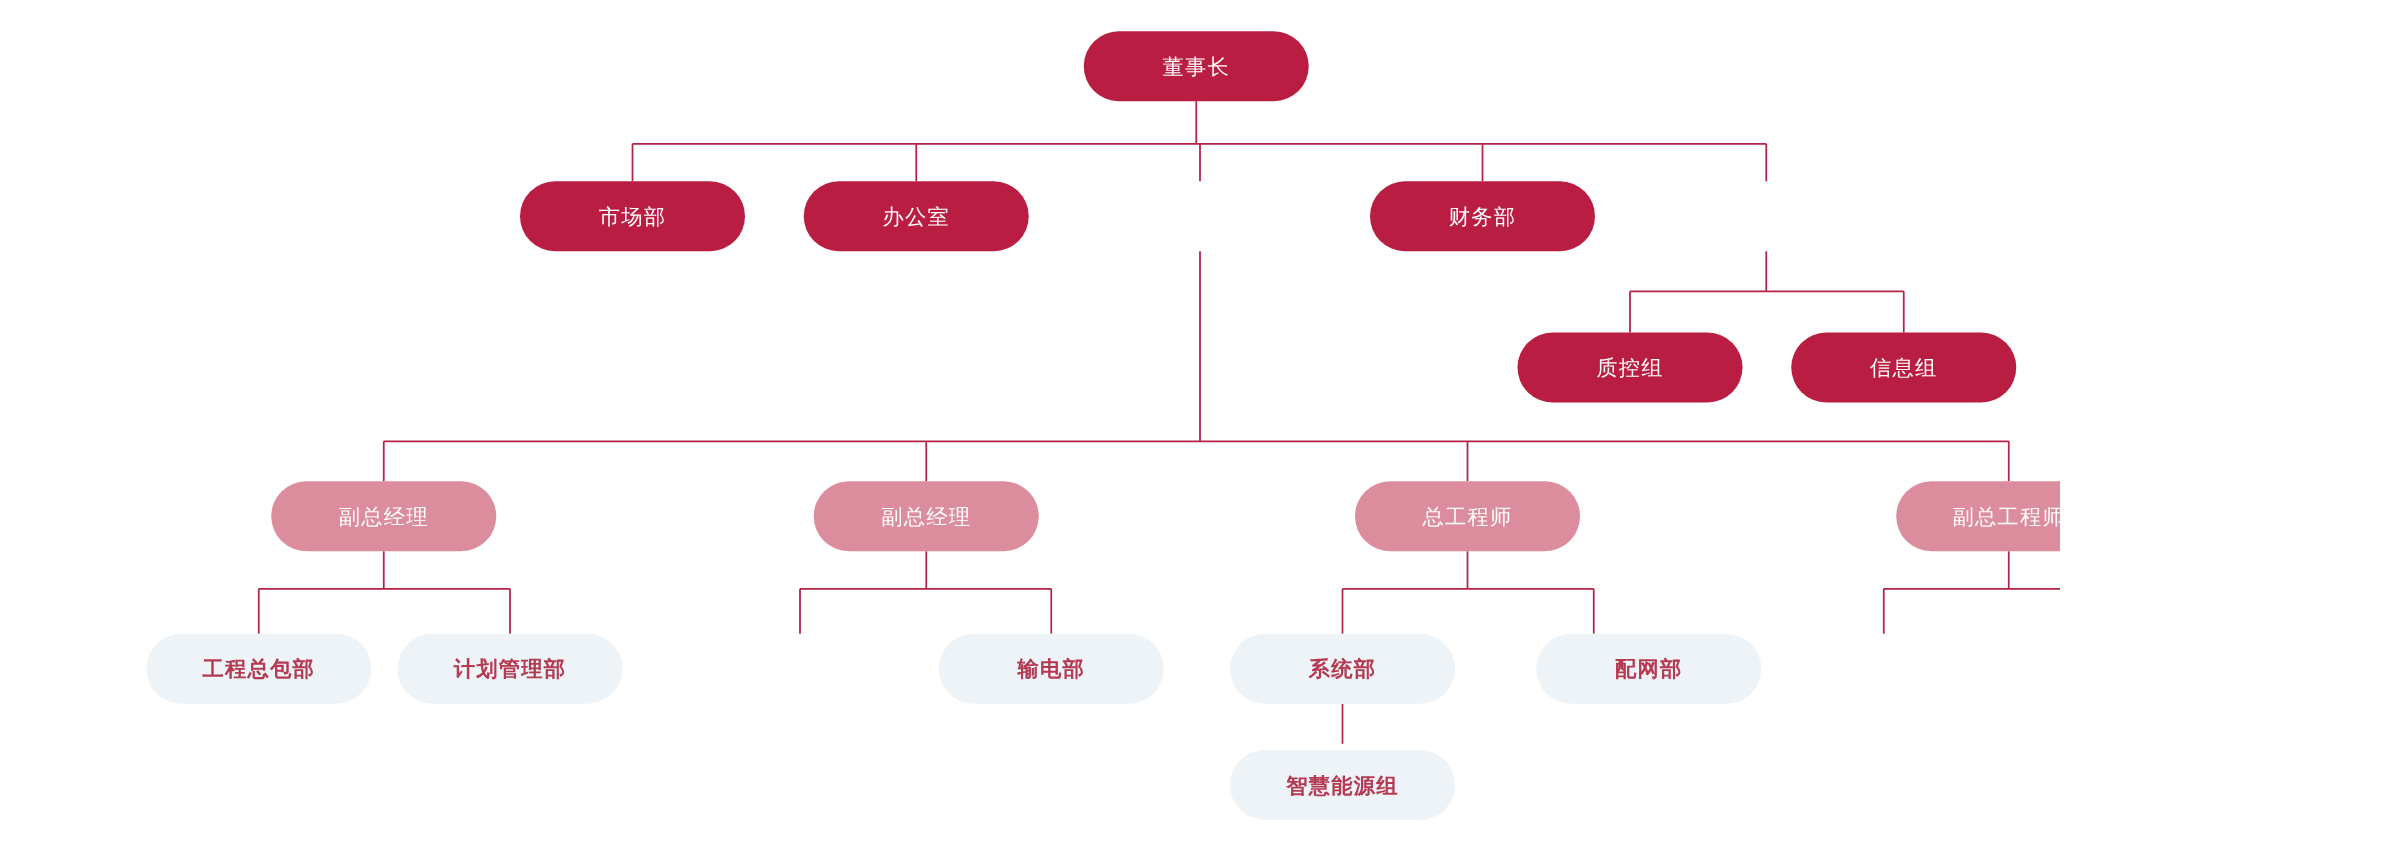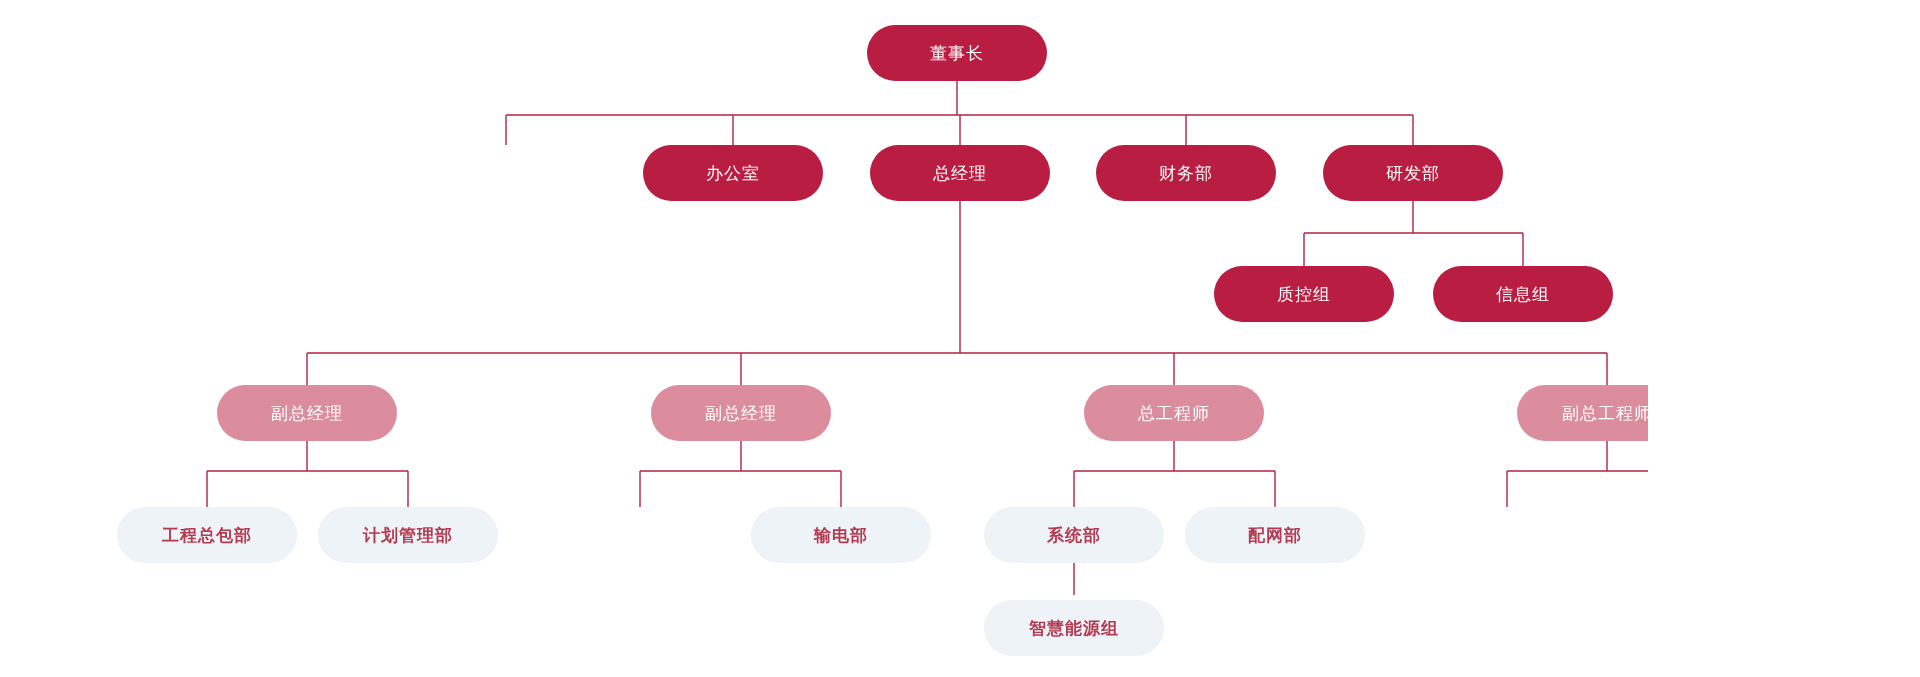--- a/index.html
+++ b/index.html
@@ -63,34 +63,33 @@
     <path class="edge" d="M960 201 V353 M307 353 H1607 M307 353 V385 M741 353 V385 M1174 353 V385 M1607 353 V385"></path>
     <path class="edge" d="M307 441 V471 M207 471 H408 M207 471 V507 M408 471 V507"></path>
     <path class="edge" d="M741 441 V471 M640 471 H841 M640 471 V507 M841 471 V507"></path>
     <path class="edge" d="M1174 441 V471 M1074 471 H1275 M1074 471 V507 M1275 471 V507"></path>
     <path class="edge" d="M1607 441 V471 M1507 471 H1708 M1507 471 V507 M1708 471 V507"></path>
     <path class="edge" d="M1074 563 V595"></path>
   </svg>
 
   <div class="node lv1" style="left:867px; top:25px">董事长</div>
 
+  <div class="node lv1" style="left:416px; top:145px">市场部</div>
   <div class="node lv1" style="left:643px; top:145px">办公室</div>
-  <div class="node lv1" style="left:870px; top:145px">总经理</div>
   <div class="node lv1" style="left:1096px;top:145px">财务部</div>
-  <div class="node lv1" style="left:1323px;top:145px">研发部</div>
 
   <div class="node lv1" style="left:1214px;top:266px">质控组</div>
   <div class="node lv1" style="left:1433px;top:266px">信息组</div>
 
   <div class="node lv2" style="left:217px; top:385px">副总经理</div>
   <div class="node lv2" style="left:651px; top:385px">副总经理</div>
   <div class="node lv2" style="left:1084px;top:385px">总工程师</div>
   <div class="node lv2" style="left:1517px;top:385px">副总工程师</div>
 
   <div class="node lv3" style="left:117px; top:507px">工程总包部</div>
   <div class="node lv3" style="left:318px; top:507px">计划管理部</div>
   <div class="node lv3" style="left:751px; top:507px">输电部</div>
   <div class="node lv3" style="left:984px; top:507px">系统部</div>
-  <div class="node lv3" style="left:1185px;top:507px">配网部</div>
+  <div class="node lv3" style="left:1229px;top:507px">配网部</div>
 
   <div class="node lv3" style="left:984px; top:600px">智慧能源组</div>
 
 </div>
 
 </body></html>

